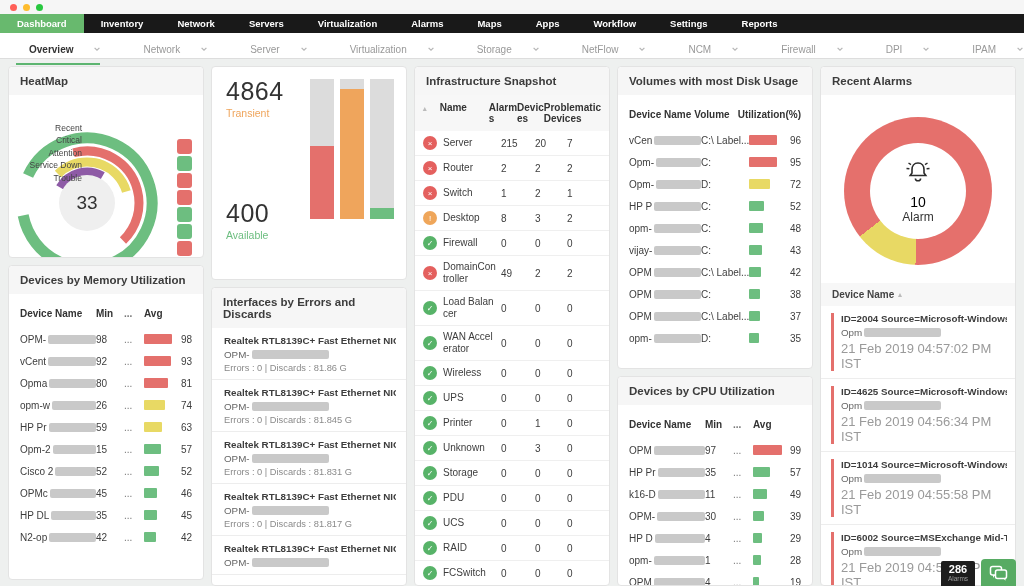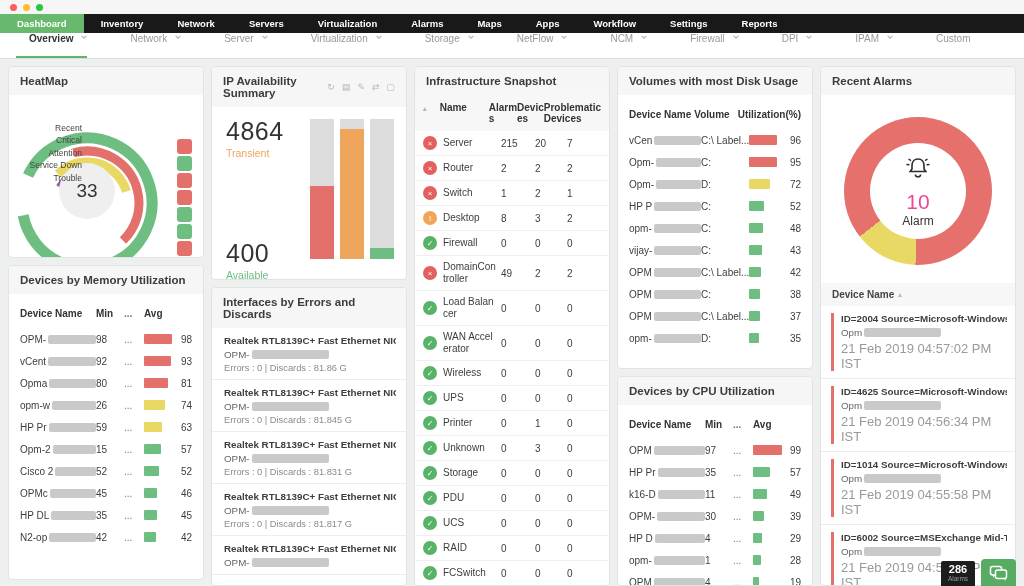--- a/index.html
+++ b/index.html
@@ -9,40 +9,40 @@
   .window-bar { height:14px; background:#f6f6f6; display:flex; align-items:center; padding-left:10px; gap:6px; }
   .dot { width:7px; height:7px; border-radius:50%; display:inline-block; }
   .dot.r{background:#ff5f57}.dot.y{background:#febc2e}.dot.g{background:#28c840}
   
   .navbar { height:19px; background:#191919; display:flex; align-items:stretch; }
   .nav-item { color:#fff; font-size:9.5px; font-weight:bold; display:flex; align-items:center; padding:0 17px; cursor:pointer; }
   .nav-item.active { background:#68b96e; }
   
   .tabbar { height:26px; background:#fff; border-bottom:1px solid #ddd; display:flex; align-items:stretch; position:relative; }
   .tabs { display:flex; flex:1; align-items:stretch; padding-left:8px; }
-  .tab { display:flex; gap:7px; padding:0 21px; font-size:10px; color:#999; cursor:pointer; position:relative; }
+  .tab { display:flex; align-items:center; gap:20px; padding:16px 21px; font-size:10px; color:#999; cursor:pointer; position:relative; }
   .tab .tab-label{ white-space:nowrap; }
   .tab.active { color:#333; font-weight:bold; }
   .tab.active:after { content:""; position:absolute; left:8px; right:22px; bottom:0; height:2px; background:#5db571; }
   .chev { width:8px; height:8px; }
   .chev polyline{ fill:none; stroke:#b5b5b5; stroke-width:1.5; }
   
   .main { height:527px; display:flex; gap:7px; padding:7px 8px 0 8px; }
   .col { width:196px; display:flex; flex-direction:column; gap:7px; }
   .panel { background:#fff; border:1px solid #e3e3e3; border-radius:4px; overflow:hidden; position:relative; }
   .phead { background:#f6f6f6; border-radius:4px 4px 0 0; padding:8px 11px; font-size:11.5px; font-weight:bold; color:#3c3c3c; display:flex; align-items:center; gap:8px; }
   .phead .ptools { margin-left:auto; display:flex; gap:7px; color:#b5b5b5; font-size:9px; font-weight:normal; }
   .ptools span{ cursor:pointer; }
   .redact { display:inline-block; background:#c9c9c9; border-radius:2px; height:9px; flex:1; min-width:28px; margin-left:2px; }
   .sorticon { color:#bbb; font-size:7px; }
   
   .hm-body { position:relative; height:166px; }
   .hm-svg { position:absolute; left:3px; top:33px; }
   .ring { fill:none; }
-  .hm-center { position:absolute; left:50px; top:68px; width:56px; height:56px; border-radius:50%; background:#efefef; display:flex; align-items:center; justify-content:center; font-size:19px; color:#333; }
+  .hm-center { position:absolute; left:50px; top:80px; width:56px; height:56px; border-radius:50%; background:#efefef; display:flex; align-items:center; justify-content:center; font-size:19px; color:#333; }
   .hm-legend { position:absolute; left:0; top:27px; width:73px; text-align:right; z-index:2; }
   .hm-label { font-size:8.5px; color:#444; line-height:12.4px; white-space:nowrap; }
   .squares { position:absolute; right:11px; top:44px; display:flex; flex-direction:column; gap:2px; }
   .sq { width:15px; height:15px; border-radius:3px; }
   .sq.red{background:#e4706c}.sq.green{background:#6dbe80}
   
   .ip-body { display:flex; padding:10px 12px 14px 14px; height:188px; }
   .ip-stats { display:flex; flex-direction:column; justify-content:space-between; }
   .stat-num { font-size:25px; color:#333; letter-spacing:.5px; }
   .stat-label { font-size:10.5px; margin-top:1px; }
@@ -76,21 +76,21 @@
   .bar.red{background:#e4706c}.bar.green{background:#6dbe80}.bar.yellow{background:#e8d964}
   .cval { flex:1; text-align:right; }
   .vol .cname{ width:72px; } .vol .cvol{ width:48px; white-space:nowrap; overflow:hidden; }
   .vol .cbar{ width:32px; }
   
   .donut-wrap { padding:22px 0 18px 0; display:flex; justify-content:center; }
   .donut { width:148px; height:148px; border-radius:50%;
     background:conic-gradient(#e5706c 0deg 182deg, #e8d964 182deg 232deg, #e5706c 232deg 360deg);
     display:flex; align-items:center; justify-content:center; }
   .donut-hole { width:96px; height:96px; border-radius:50%; background:#fff; display:flex; flex-direction:column; align-items:center; justify-content:center; }
-  .alarm-count { font-size:21px; color:#ec4899; margin-top:10px; }
+  .alarm-count { font-size:14px; color:#000000; margin-top:10px; }
   .alarm-word { font-size:12px; color:#333; }
   .al-item { border-bottom:1px solid #ededed; padding:7px 8px 7px 10px; cursor:pointer; }
   .al-stripe { border-left:3px solid #e4706c; padding-left:7px; }
   .al-stripe.yellow { border-left-color:#e8d964; }
   .al-title { font-size:9.8px; font-weight:bold; color:#3d3d3d; white-space:nowrap; overflow:hidden; }
   .al-dev { display:flex; align-items:center; font-size:9.8px; color:#666; margin-top:3px; max-width:100px; }
   .al-time { font-size:13px; color:#9a9a9a; margin-top:3px; }
   
   .alarm-badge { position:absolute; right:49px; bottom:0; width:34px; height:25px; background:#1d1d1d; color:#fff; text-align:center; z-index:5; border-radius:2px 2px 0 0; cursor:pointer; }
   .alarm-badge .n { font-size:11px; font-weight:bold; line-height:12px; margin-top:2px; }
@@ -388,30 +388,20 @@
               <span class="cval">42</span>
             </div>
 
         </div>
       </div>
     </div>
   </div>
 
   <div class="col">
     <div class="panel" style="height:214px">
-      <div class="phead">
-        <span>IP Availability Summary</span>
-        <span class="ptools">
-          <span>↻</span>
-          <span>▤</span>
-          <span>✎</span>
-          <span>⇄</span>
-          <span>▢</span>
-        </span>
-      </div>
       <div class="ip-body">
         <div class="ip-stats">
 
             <div class="stat">
               <div class="stat-num">4864</div>
               <div class="stat-label orange">Transient</div>
             </div>
 
             <div class="stat">
               <div class="stat-num">400</div>

